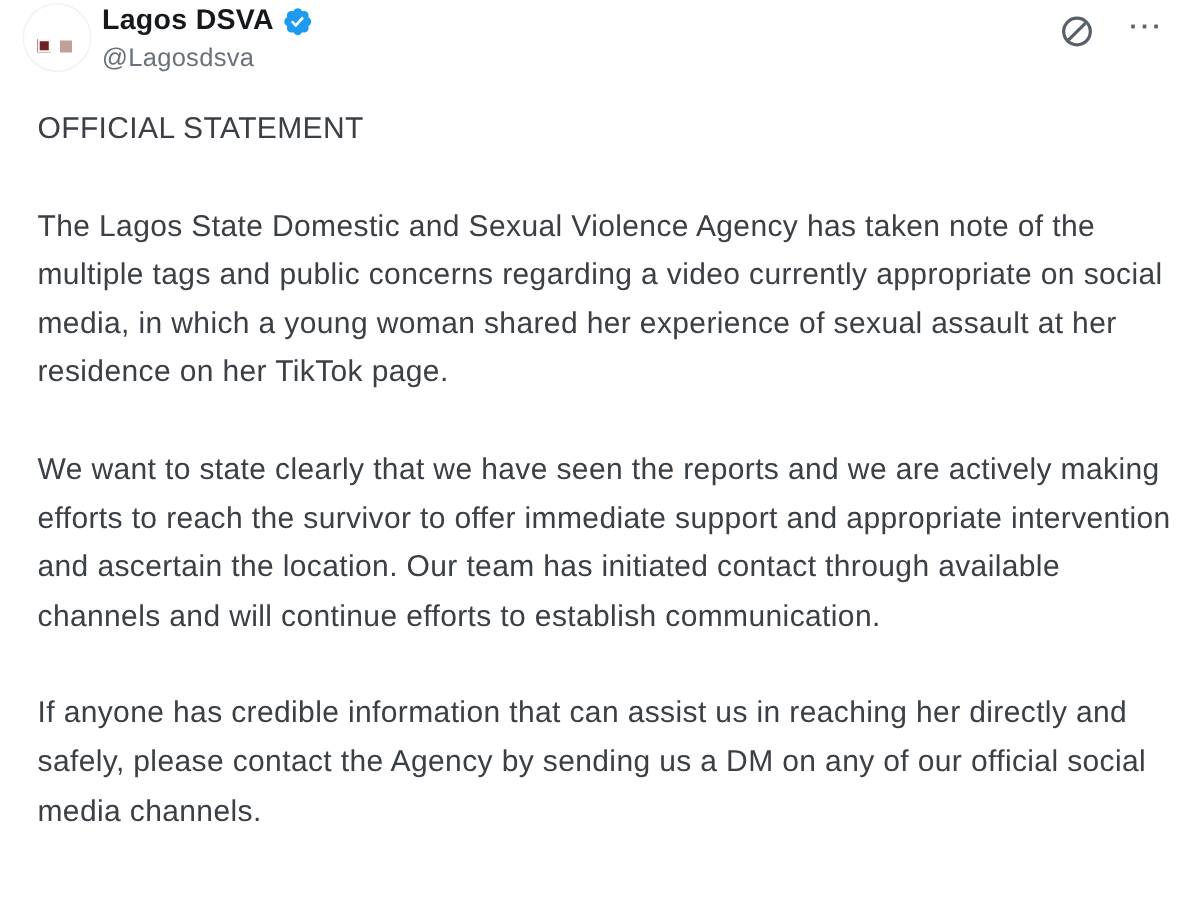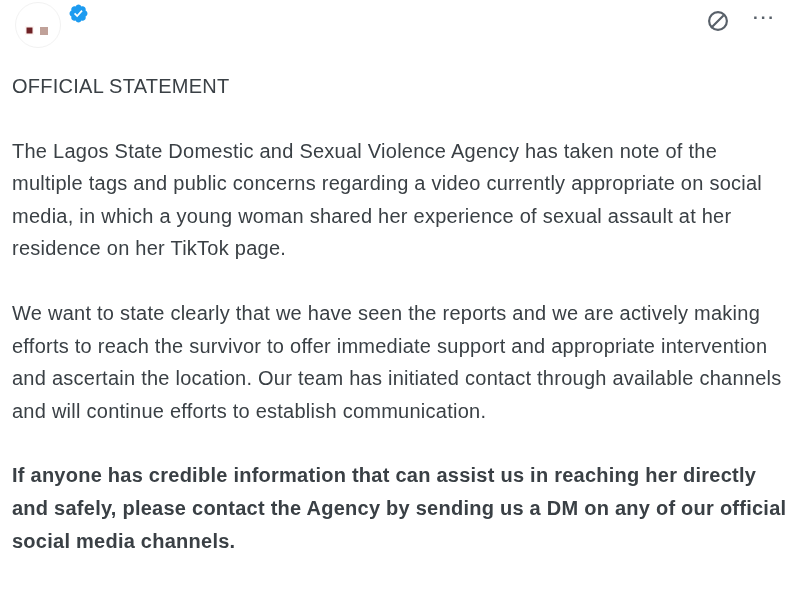--- a/index.html
+++ b/index.html
@@ -111,51 +111,52 @@
     padding-bottom: 8px;
   }
   
   .tweet-body {
     position: absolute;
     left: 8px;
     top: 70px;
     width: 782px;
   }
   .tweet-body p {
-    margin: 0 0 32px 4px;
+    margin: 0 0 32px 17px;
     font-size: 20px;
     line-height: 32.6px;
     letter-spacing: 0.25px;
     color: #3a4045;
   }
   .tweet-body p:last-child {
     margin-bottom: 0;
-    font-weight: bold;
   }
 </style>
 </head>
 <body>
 
 <div class="page">
 
   <div class="header">
 
     <div class="avatar">
       <span class="mark-a"></span>
       <span class="mark-b"></span>
     </div>
 
     <div class="name-block">
       <div class="name-row">
+        <span class="display-name">Lagos DSVA</span>
         <span class="verified">
           <svg width="21" height="21" viewBox="0 0 24 24">
             <path fill="#1d9bf0" d="M22.25 12c0-1.43-.88-2.67-2.19-3.34.46-1.39.2-2.9-.81-3.91s-2.52-1.27-3.91-.81c-.66-1.31-1.91-2.19-3.34-2.19s-2.67.88-3.33 2.19c-1.4-.46-2.91-.2-3.92.81s-1.26 2.52-.8 3.91c-1.31.67-2.2 1.91-2.2 3.34s.89 2.67 2.2 3.34c-.46 1.39-.21 2.9.8 3.91s2.52 1.26 3.91.81c.67 1.31 1.91 2.19 3.34 2.19s2.68-.88 3.34-2.19c1.39.45 2.9.2 3.91-.81s1.27-2.52.81-3.91c1.31-.67 2.19-1.91 2.19-3.34zm-11.71 4.2L6.8 12.46l1.41-1.42 2.26 2.26 4.8-5.23 1.47 1.36-6.2 6.77z"></path>
           </svg>
         </span>
       </div>
+      <div class="handle">@Lagosdsva</div>
     </div>
 
     <div class="header-actions">
       <button class="icon-btn" title="">
         <svg width="26" height="26" viewBox="0 0 24 24">
           <circle cx="12" cy="12" r="8.2" fill="none" stroke="#586069" stroke-width="2"></circle>
           <line x1="6.2" y1="17.8" x2="16.6" y2="7.4" stroke="#586069" stroke-width="2" stroke-linecap="round"></line>
         </svg>
       </button>
       <button class="icon-btn">

